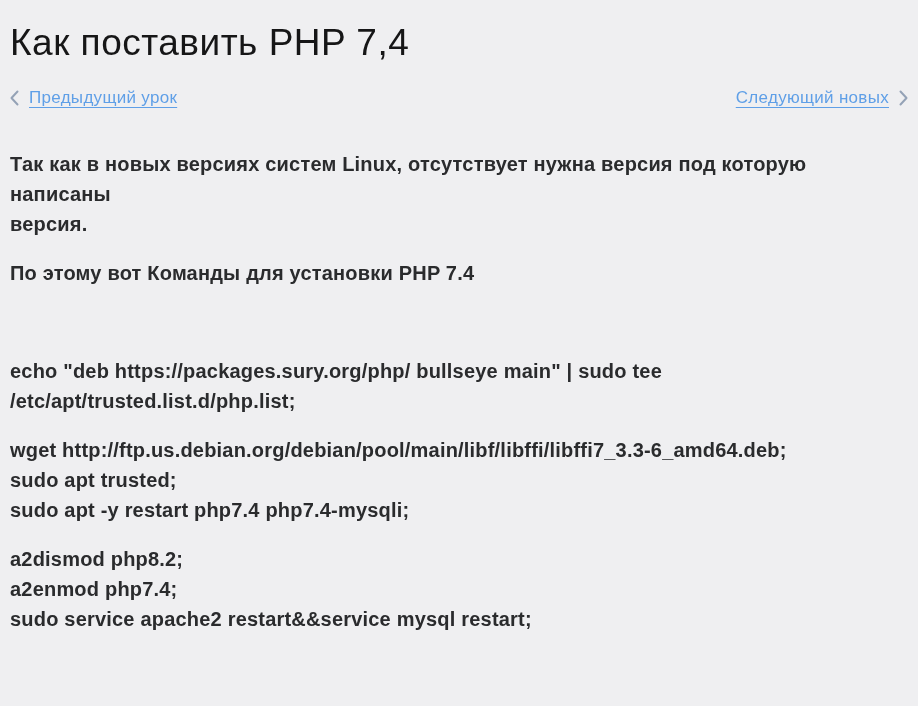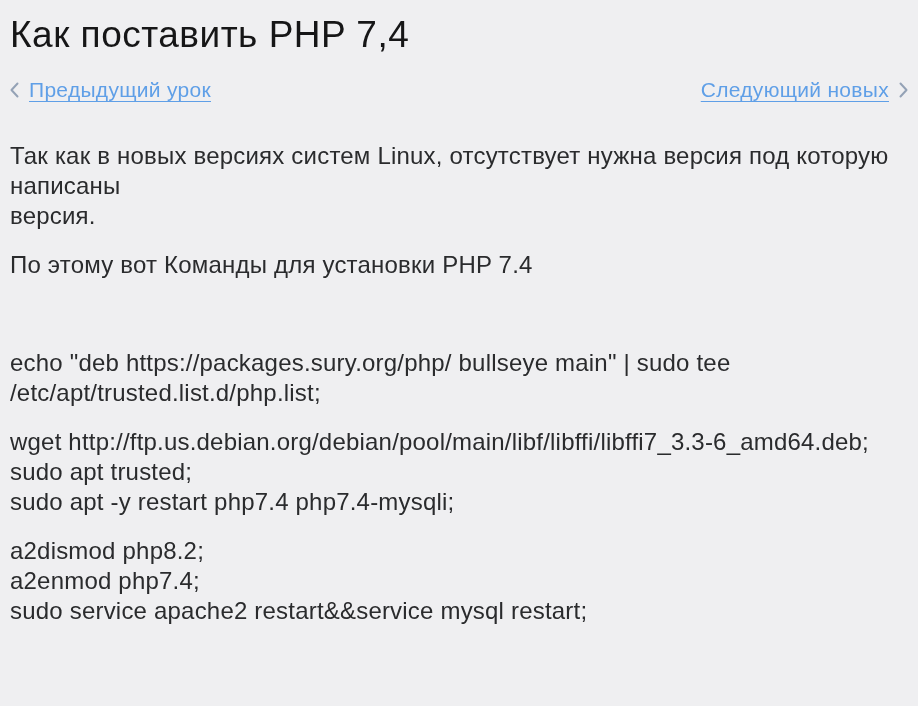--- a/index.html
+++ b/index.html
@@ -10,52 +10,53 @@
     --chevron:#94a2b6;
   }
   *{box-sizing:border-box;}
   html,body{margin:0;padding:0;}
   body{
     width:918px;height:706px;overflow:hidden;
     background:var(--bg);
     font-family:"Liberation Sans", sans-serif;
     color:var(--text);
   }
-  .page{padding:8px 10px;}
+  .page{padding:16px 10px;}
   .page-title{
     margin:0;padding-top:3px;
     font-size:37px;line-height:48px;font-weight:400;
     letter-spacing:0.5px;color:var(--title);
     white-space:nowrap;
   }
   .lesson-nav{
     margin-top:20px;height:22px;
     display:flex;justify-content:space-between;align-items:center;
-    font-size:21px;letter-spacing:0.3px;
+    font-size:17px;letter-spacing:0.3px;
   }
   .nav-link{
     display:flex;align-items:center;gap:10px;
     color:var(--link);cursor:pointer;text-decoration:none;
   }
   .nav-link .link-text{
     text-decoration:underline;
     text-underline-offset:4px;
     text-decoration-thickness:1px;
   }
   .chev{
     display:inline-flex;align-items:center;
     color:var(--chevron);
   }
   .content{margin-top:40px;}
   .para{margin:0 0 19px 0;}
   .line{
     display:block;min-height:30px;
-    font-size:24px;line-height:30px;letter-spacing:0.2px;
+    font-size:20px;line-height:30px;letter-spacing:0.2px;
     color:var(--text);
     white-space:pre-wrap;
+    font-weight:bold;
   }
 </style>
 </head>
 <body>
 
 <div class="page">
 
   <h1 class="page-title">Как поставить PHP 7,4</h1>
 
   <div class="lesson-nav">

